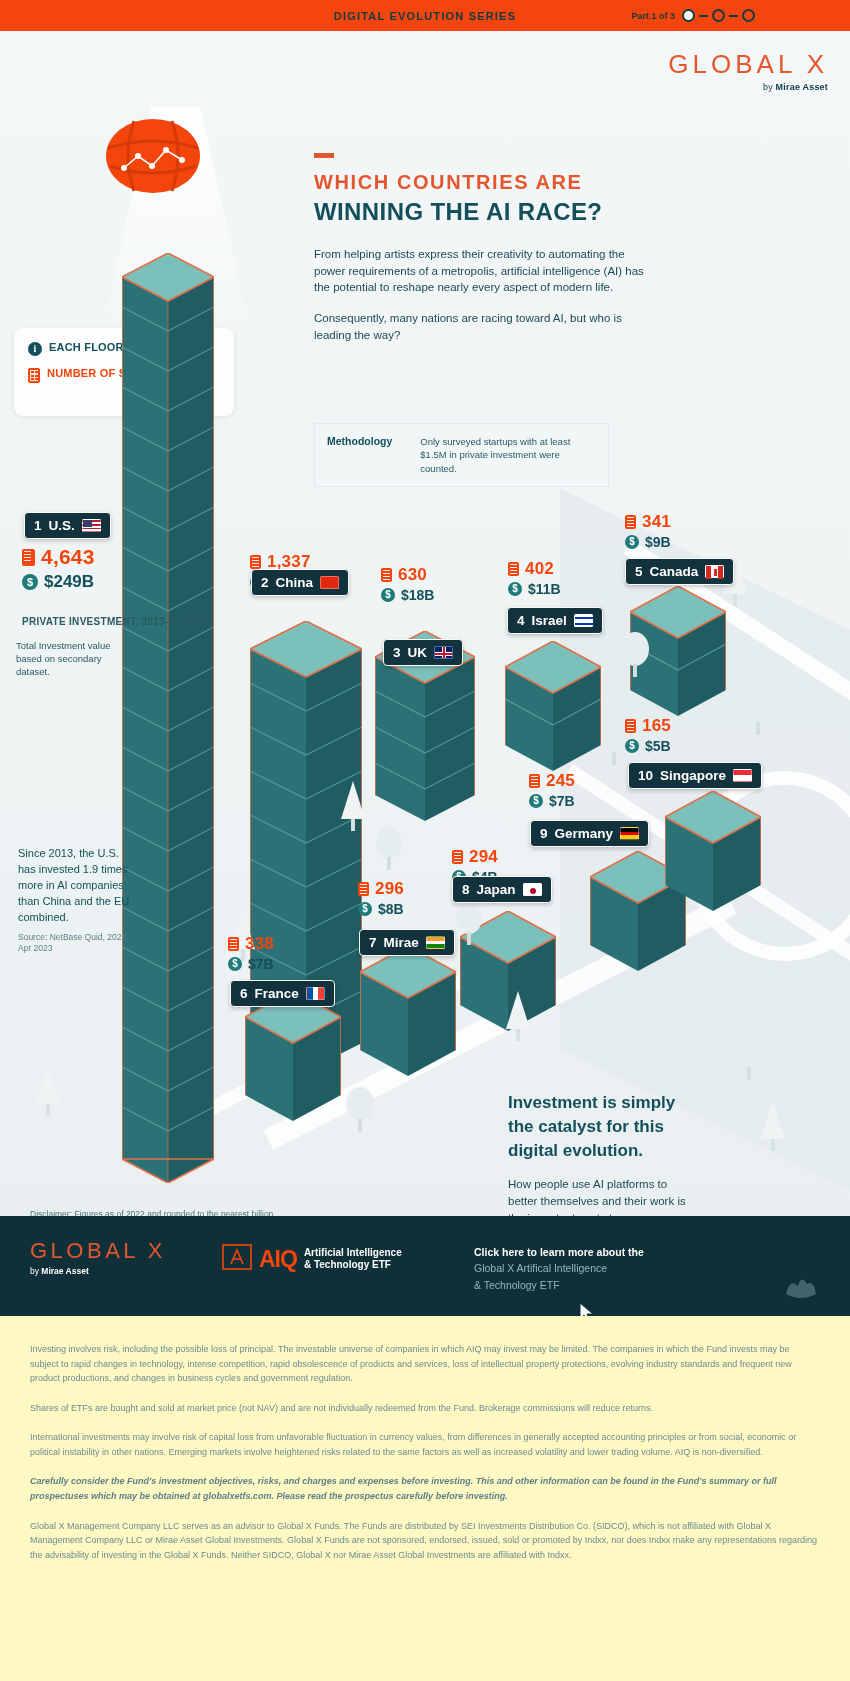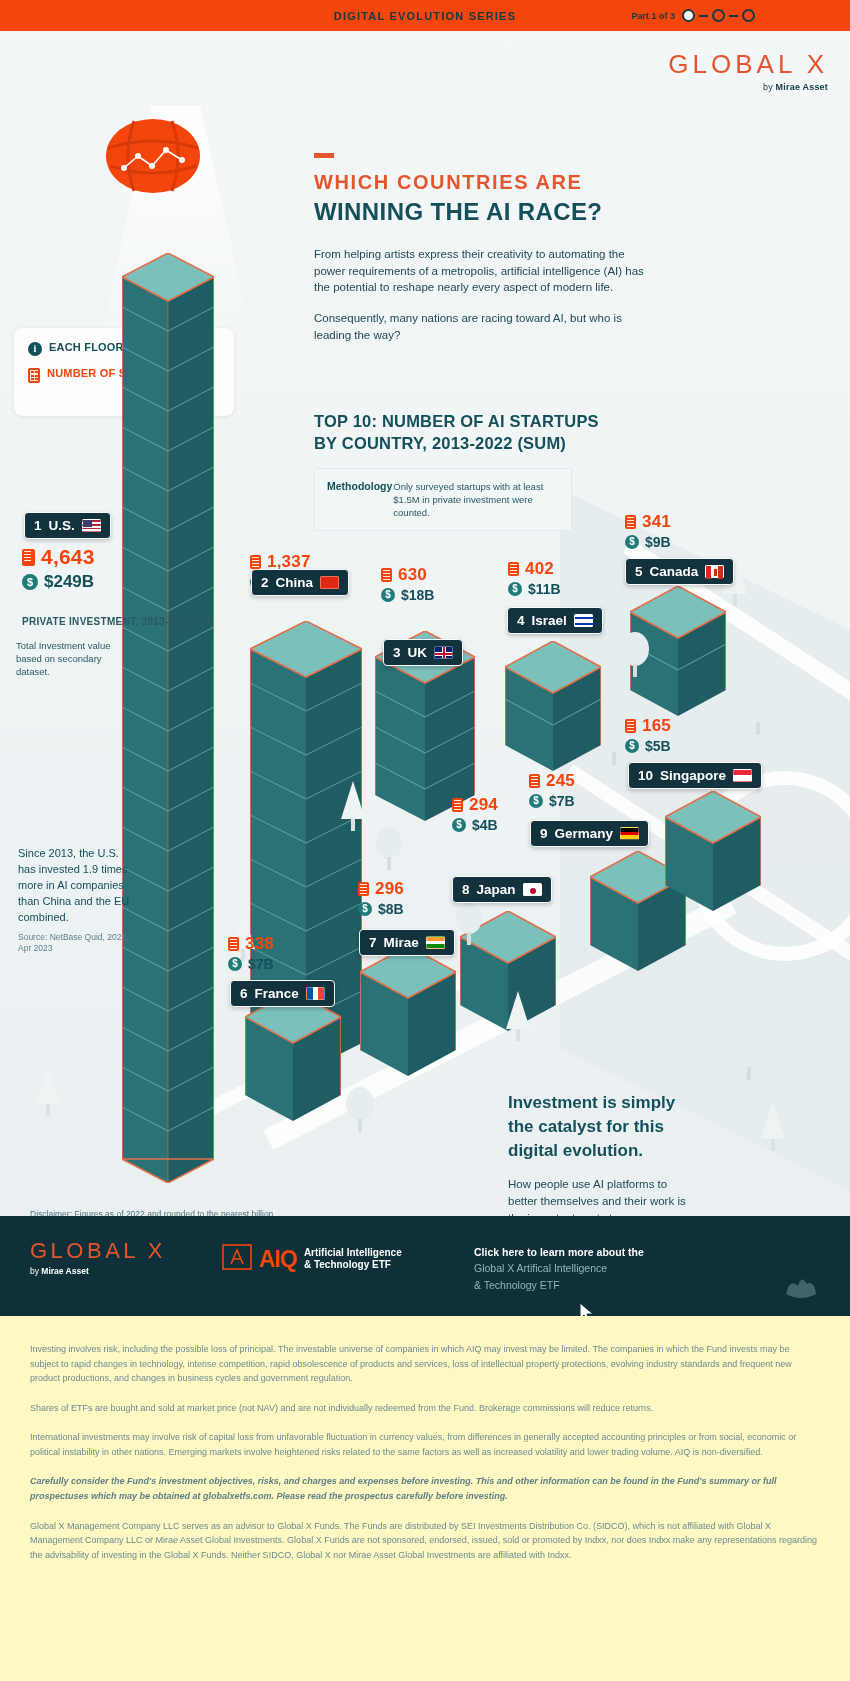--- a/index.html
+++ b/index.html
@@ -49,21 +49,21 @@
   .kicker{ color:#e4572e; font-size:20px; font-weight:bold; letter-spacing:1.6px; }
   .bigtitle{ color:#14505c; font-size:24px; font-weight:bold; letter-spacing:.4px; margin-top:4px;}
   .lede{ margin-top:20px; font-size:11.5px; line-height:1.45; color:#1d4a55; width:340px; }
   .lede p+p{ margin-top:14px; }
 
   
   .sect{ position:absolute; left:314px; top:379px; width:340px; }
   .sect h2{ font-size:16.5px; color:#14505c; font-weight:bold; line-height:1.35; letter-spacing:.2px;}
   .method{
     margin-top:13px; background:#f1f6f7; border:1px solid #e0eaec; border-radius:0;
-    padding:11px 12px; display:flex; gap:1px; width:258px;
+    padding:11px 12px; display:flex; gap:28px; width:295px;
   }
   .method .mlabel{ font-size:10.5px; font-weight:bold; color:#14505c; white-space:nowrap;}
   .method .mtext{ font-size:9.5px; line-height:1.4; color:#2b5a64; }
 
   
   .legend{
     position:absolute; left:14px; top:297px; width:220px; height:88px;
     background:#fdfdfd; border-radius:9px; box-shadow:0 1px 5px rgba(0,0,0,.08);
     padding:13px 14px;
   }
@@ -236,24 +236,20 @@
       <span class="icn-i">i</span>
       <span class="legtxt">EACH FLOOR = 50 STARTUPS</span>
     </div>
     <div class="legrow">
       <span class="icn-bldg"></span>
       <span class="legtxt or">NUMBER OF STARTUPS</span>
     </div>
   </div>
 
   <div class="sect">
-    <h2>
-      <span>TOP 10: NUMBER OF AI STARTUPS</span><br>
-      <span>BY COUNTRY, 2013-2022 (SUM)</span>
-    </h2>
     <div class="method">
       <span class="mlabel">Methodology</span>
       <span class="mtext">Only surveyed startups with at least $1.5M in private investment were counted.</span>
     </div>
   </div>
 
   <div style="position:absolute;left:122px;top:222px;width:92px;height:930px;">
     <svg viewBox="0 0 92 930" width="92" height="930">
       <polygon points="0,24 46,0 92,24 46,48" fill="#7cc0bc"></polygon>
       <polygon points="0,24 46,48 46,930 0,906" fill="#2a7276"></polygon>
@@ -626,21 +622,21 @@
       <span class="ic-d">$</span>
       <span class="money">$8B</span>
     </div>
   </div>
   <div class="chip" style="left:359px;top:898px;">
     <span class="rank">7</span>
     <span>Mirae</span>
     <span class="flag" style="background:linear-gradient(180deg,#ff9933 0 33%,#fff 33% 66%,#138808 66% 100%);"></span>
   </div>
 
-  <div class="stat" style="left:452px;top:764px;">
+  <div class="stat" style="left:452px;top:816px;">
     <div class="srow">
       <span class="ic-b"></span>
       <span class="num">294</span>
     </div>
     <div class="srow" style="margin-top:2px;">
       <span class="ic-d">$</span>
       <span class="money">$4B</span>
     </div>
   </div>
   <div class="chip" style="left:452px;top:845px;">

